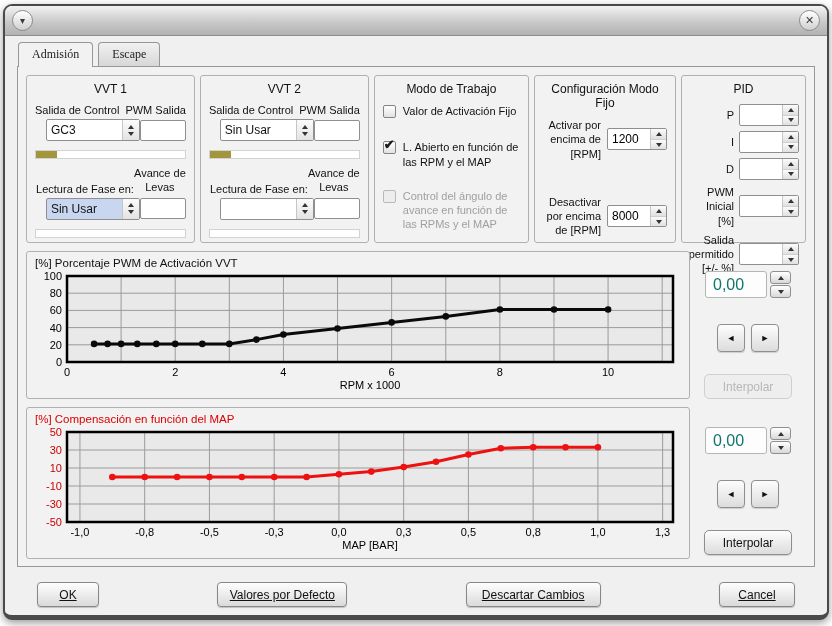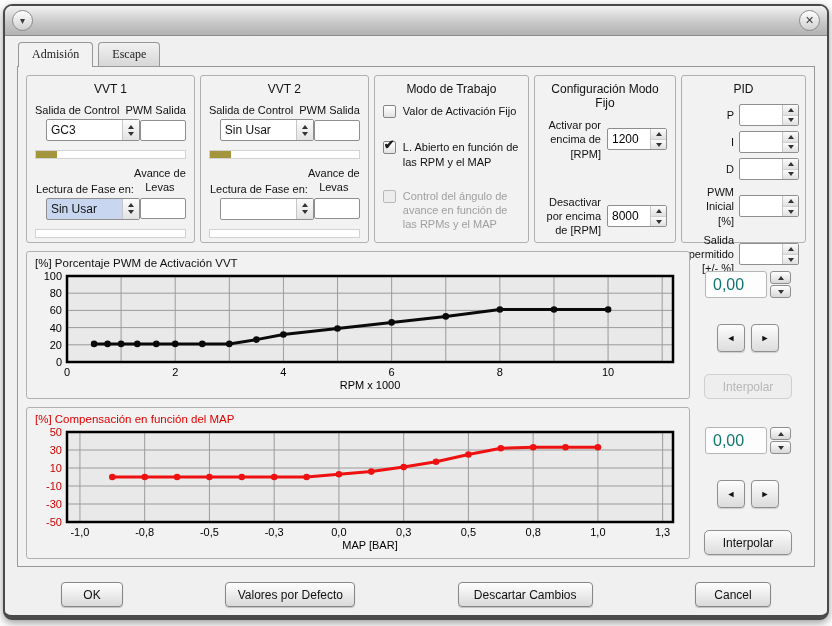--- a/index.html
+++ b/index.html
@@ -82,21 +82,21 @@
             background:linear-gradient(#ffffff,#d8d8d8); display:flex; align-items:center; justify-content:center; }
   .navs { display:flex; gap:6px; margin-top:26px; }
   .nav-btn { width:28px; height:28px; border:1px solid #8f8f8f; border-radius:4px;
              background:linear-gradient(#fdfdfd,#dcdcdc); font-size:9px; color:#111;
              display:flex; align-items:center; justify-content:center; box-shadow:0 1px 1px rgba(0,0,0,.15); }
   .interp { margin-top:22px; width:88px; height:25px; border:1px solid #8f8f8f; border-radius:5px;
             background:linear-gradient(#fdfdfd,#dcdcdc); font-size:12px; color:#111;
             display:flex; align-items:center; justify-content:center; box-shadow:0 1px 1px rgba(0,0,0,.15); }
   .interp.disabled { color:#b7b7b7; border-color:#cfcfcf; background:#eeeeee; box-shadow:none; }
 
-  .footer { position:absolute; left:0; right:0; bottom:8px; display:flex; justify-content:space-between; padding:0 56px; }
+  .footer { position:absolute; left:0; right:0; bottom:8px; display:flex; justify-content:space-between; padding:0 32px;text-decoration:underline; }
   .btn { height:25px; border:1px solid #878787; border-radius:4px; background:linear-gradient(#fefefe,#dadada);
          font-size:12px; color:#111; display:flex; align-items:center; justify-content:center;
          box-shadow:0 1px 1px rgba(0,0,0,.2); cursor:default; }
   .b-ok { width:62px; } .b-def { width:130px; } .b-dis { width:135px; } .b-can { width:76px; }
 </style>
 </head>
 <body>
 
 <div class="window">
   <div class="titlebar">

